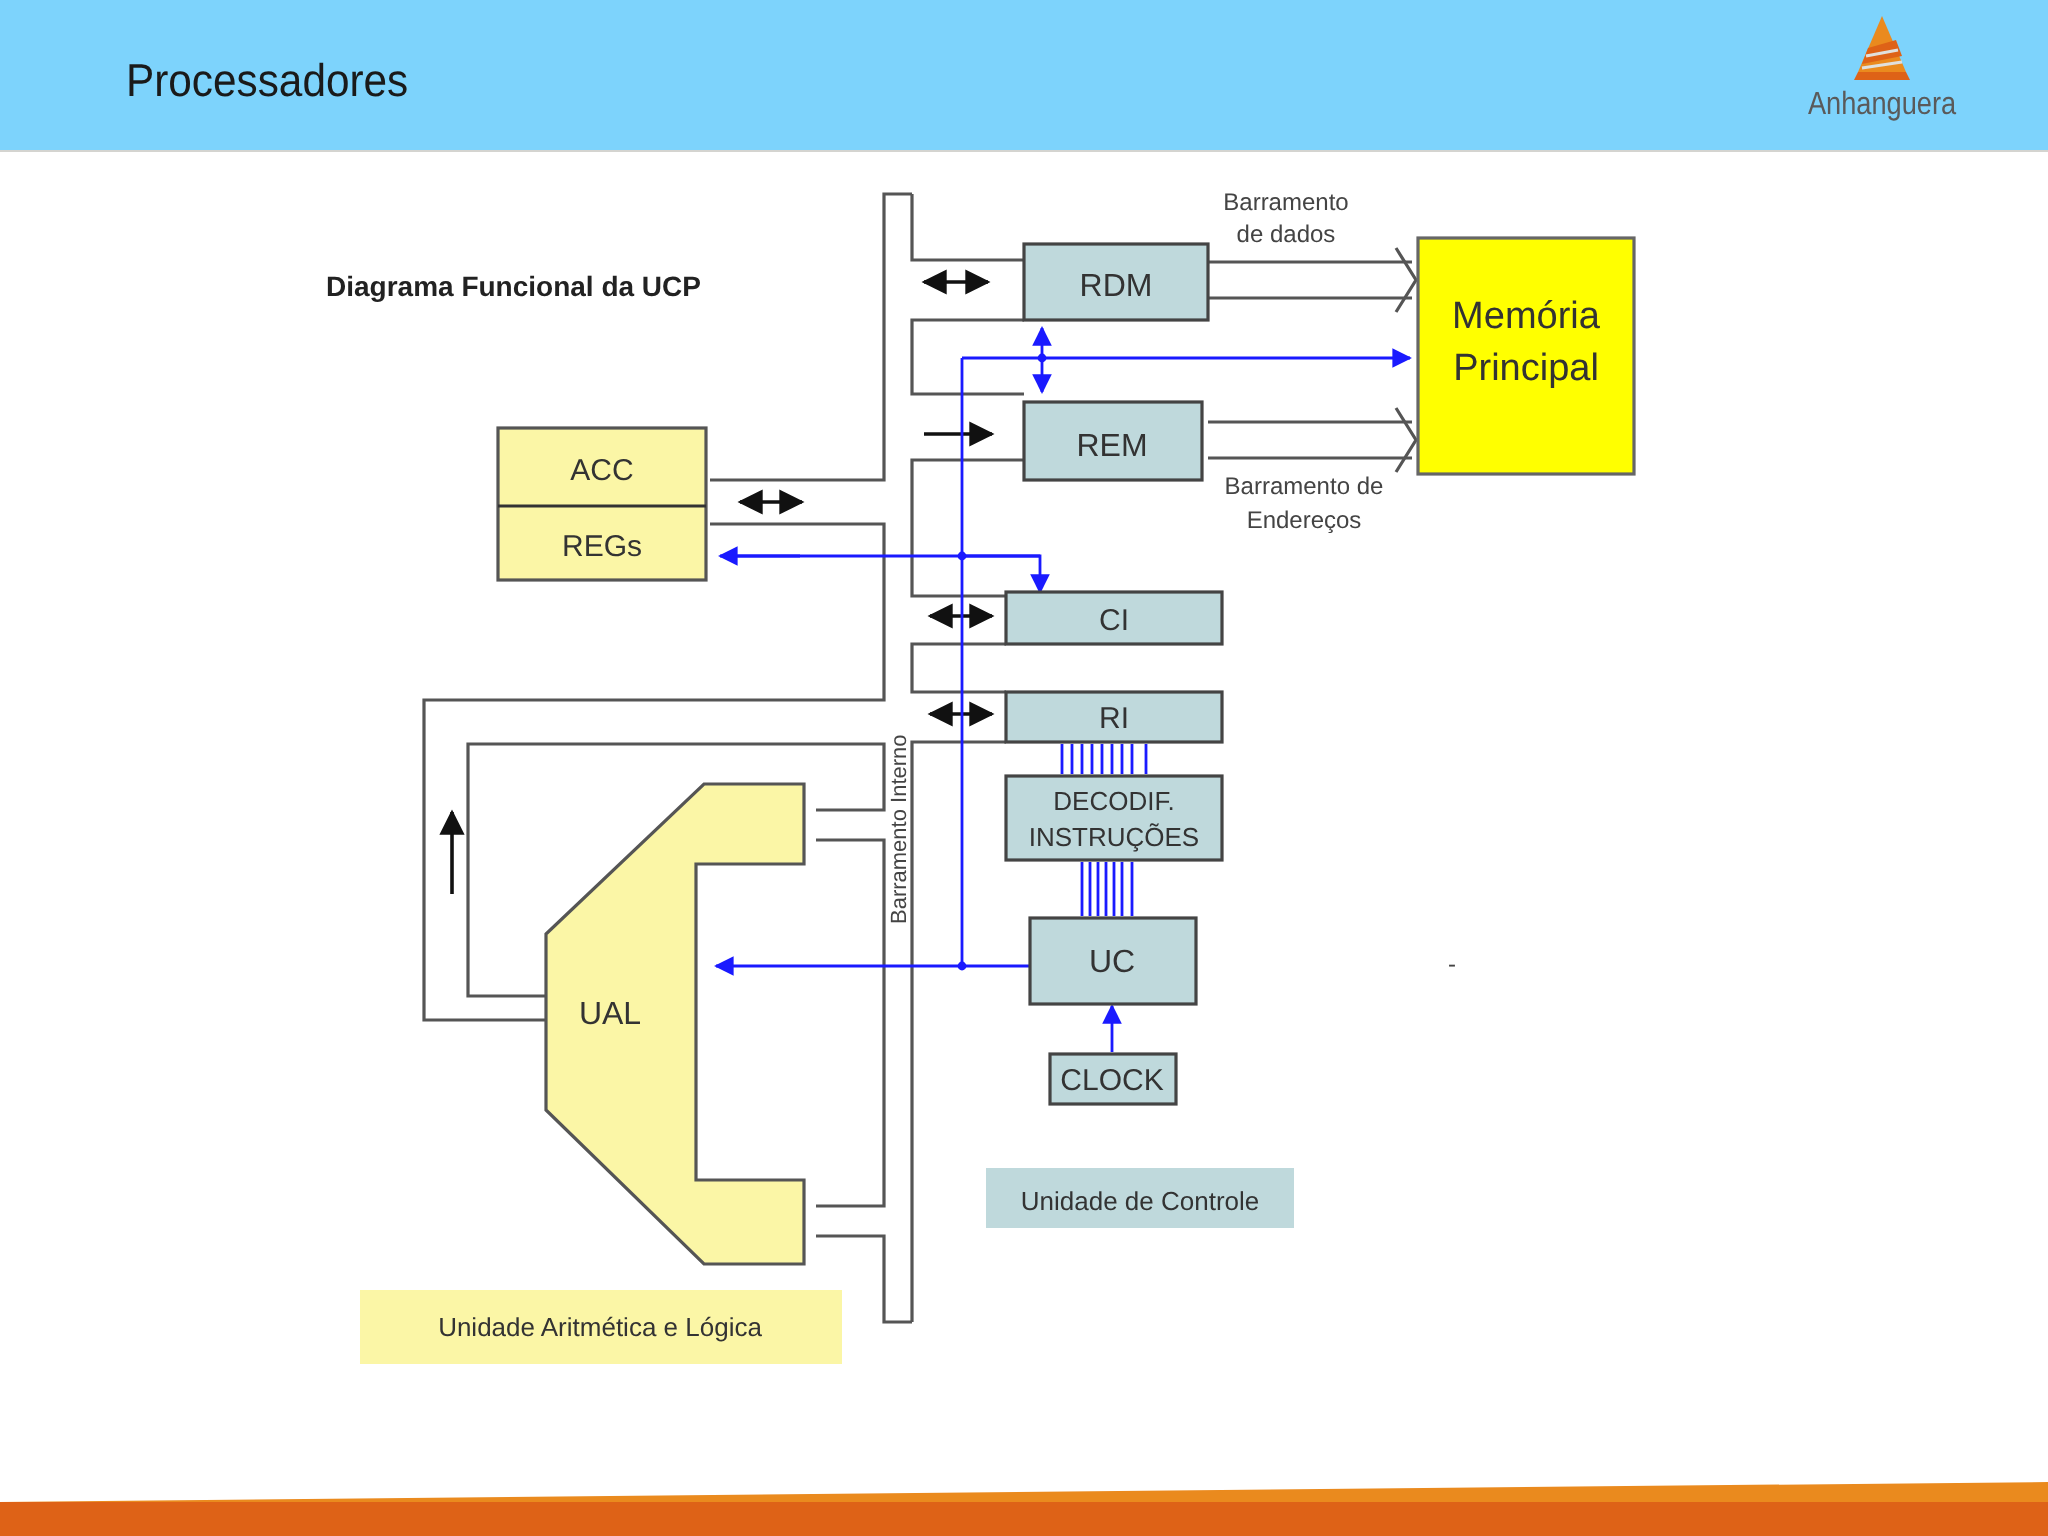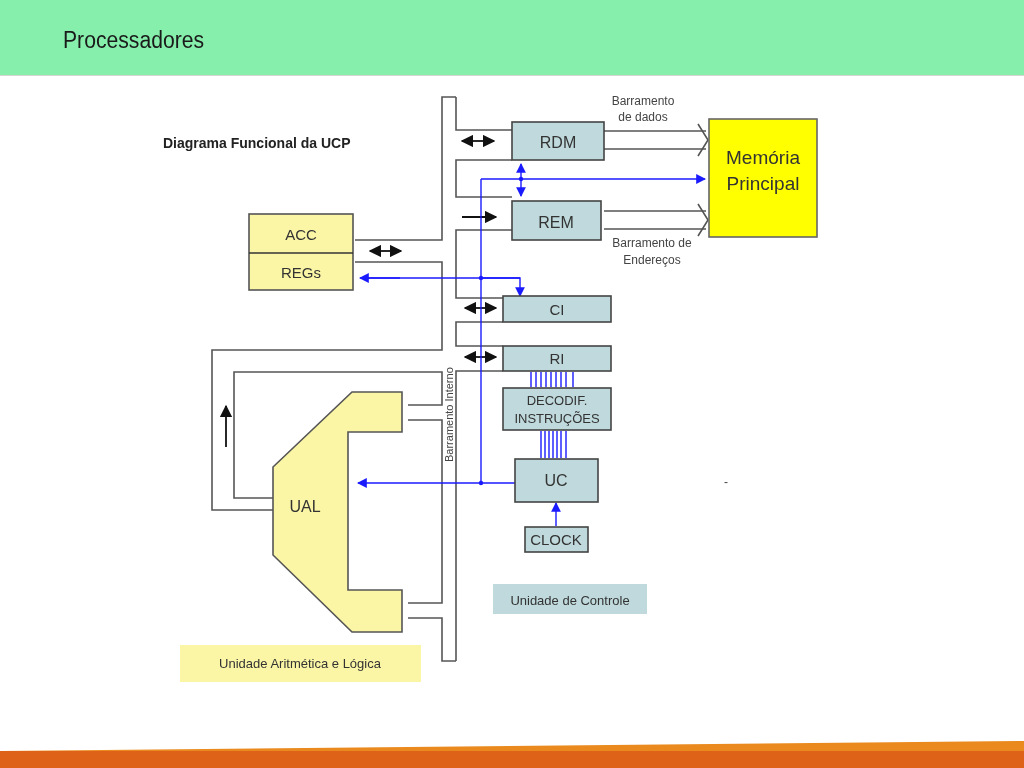--- a/index.html
+++ b/index.html
@@ -1,29 +1,39 @@
 <!DOCTYPE html>
 <html><head>
 <meta charset="utf-8">
 <style>
   html, body { margin:0; padding:0; }
   body { width:1024px; height:768px; position:relative; overflow:hidden; background:#ffffff; font-family:"Liberation Sans", sans-serif; }
-  .header { position:absolute; left:0; top:0; width:1024px; height:75px; background:#86efac; border-bottom:1px solid #d4d4d0; }
+  .header { position:absolute; left:0; top:0; width:1024px; height:75px; background:#7dd3fc; border-bottom:1px solid #d4d4d0; }
   .slide-title { position:absolute; left:63px; top:27px; font-size:23px; color:#1a1a1a; font-family:"Liberation Sans", sans-serif; transform:scaleX(0.92); transform-origin:left top; }
   .logo { position:absolute; left:893px; top:6px; width:96px; height:64px; }
   .logo-text { position:absolute; left:0; top:38px; width:96px; text-align:center; font-size:16px; color:#5a5a5a; font-family:"Liberation Sans", sans-serif; transform:scaleX(0.85); }
   .footer { position:absolute; left:0; top:720px; width:1024px; height:48px; }
   svg text { font-family:"Liberation Sans", sans-serif; }
   .diagram { position:absolute; left:0; top:0; }
 </style>
 </head>
 <body>
 
 <div class="header">
   <div class="slide-title">Processadores</div>
+  <div class="logo">
+    <svg width="96" height="40" viewBox="0 0 96 40">
+      <polygon points="48,2 36,30 60,30" fill="#ea8a1e"></polygon>
+      <polygon points="41,18 55,14 58,22 38,26" fill="#de6217"></polygon>
+      <polygon points="36,30 60,30 62,34 34,34" fill="#de6217"></polygon>
+      <line x1="40" y1="22" x2="56" y2="19" stroke="#e0e0dd" stroke-width="1.5"></line>
+      <line x1="38" y1="28" x2="58" y2="25" stroke="#e0e0dd" stroke-width="1.5"></line>
+    </svg>
+    <div class="logo-text">Anhanguera</div>
+  </div>
 </div>
 
 <svg class="diagram" width="1024" height="720" viewBox="0 0 1024 720">
   <defs>
     <marker id="ah-black" viewBox="0 0 10 10" refX="9" refY="5" markerWidth="7" markerHeight="7" orient="auto-start-reverse">
       <path d="M0,0 L10,5 L0,10 z" fill="#111"></path>
     </marker>
     <marker id="ah-blue" viewBox="0 0 10 10" refX="9" refY="5" markerWidth="7" markerHeight="7" orient="auto-start-reverse">
       <path d="M0,0 L10,5 L0,10 z" fill="#1a1aff"></path>
     </marker>

